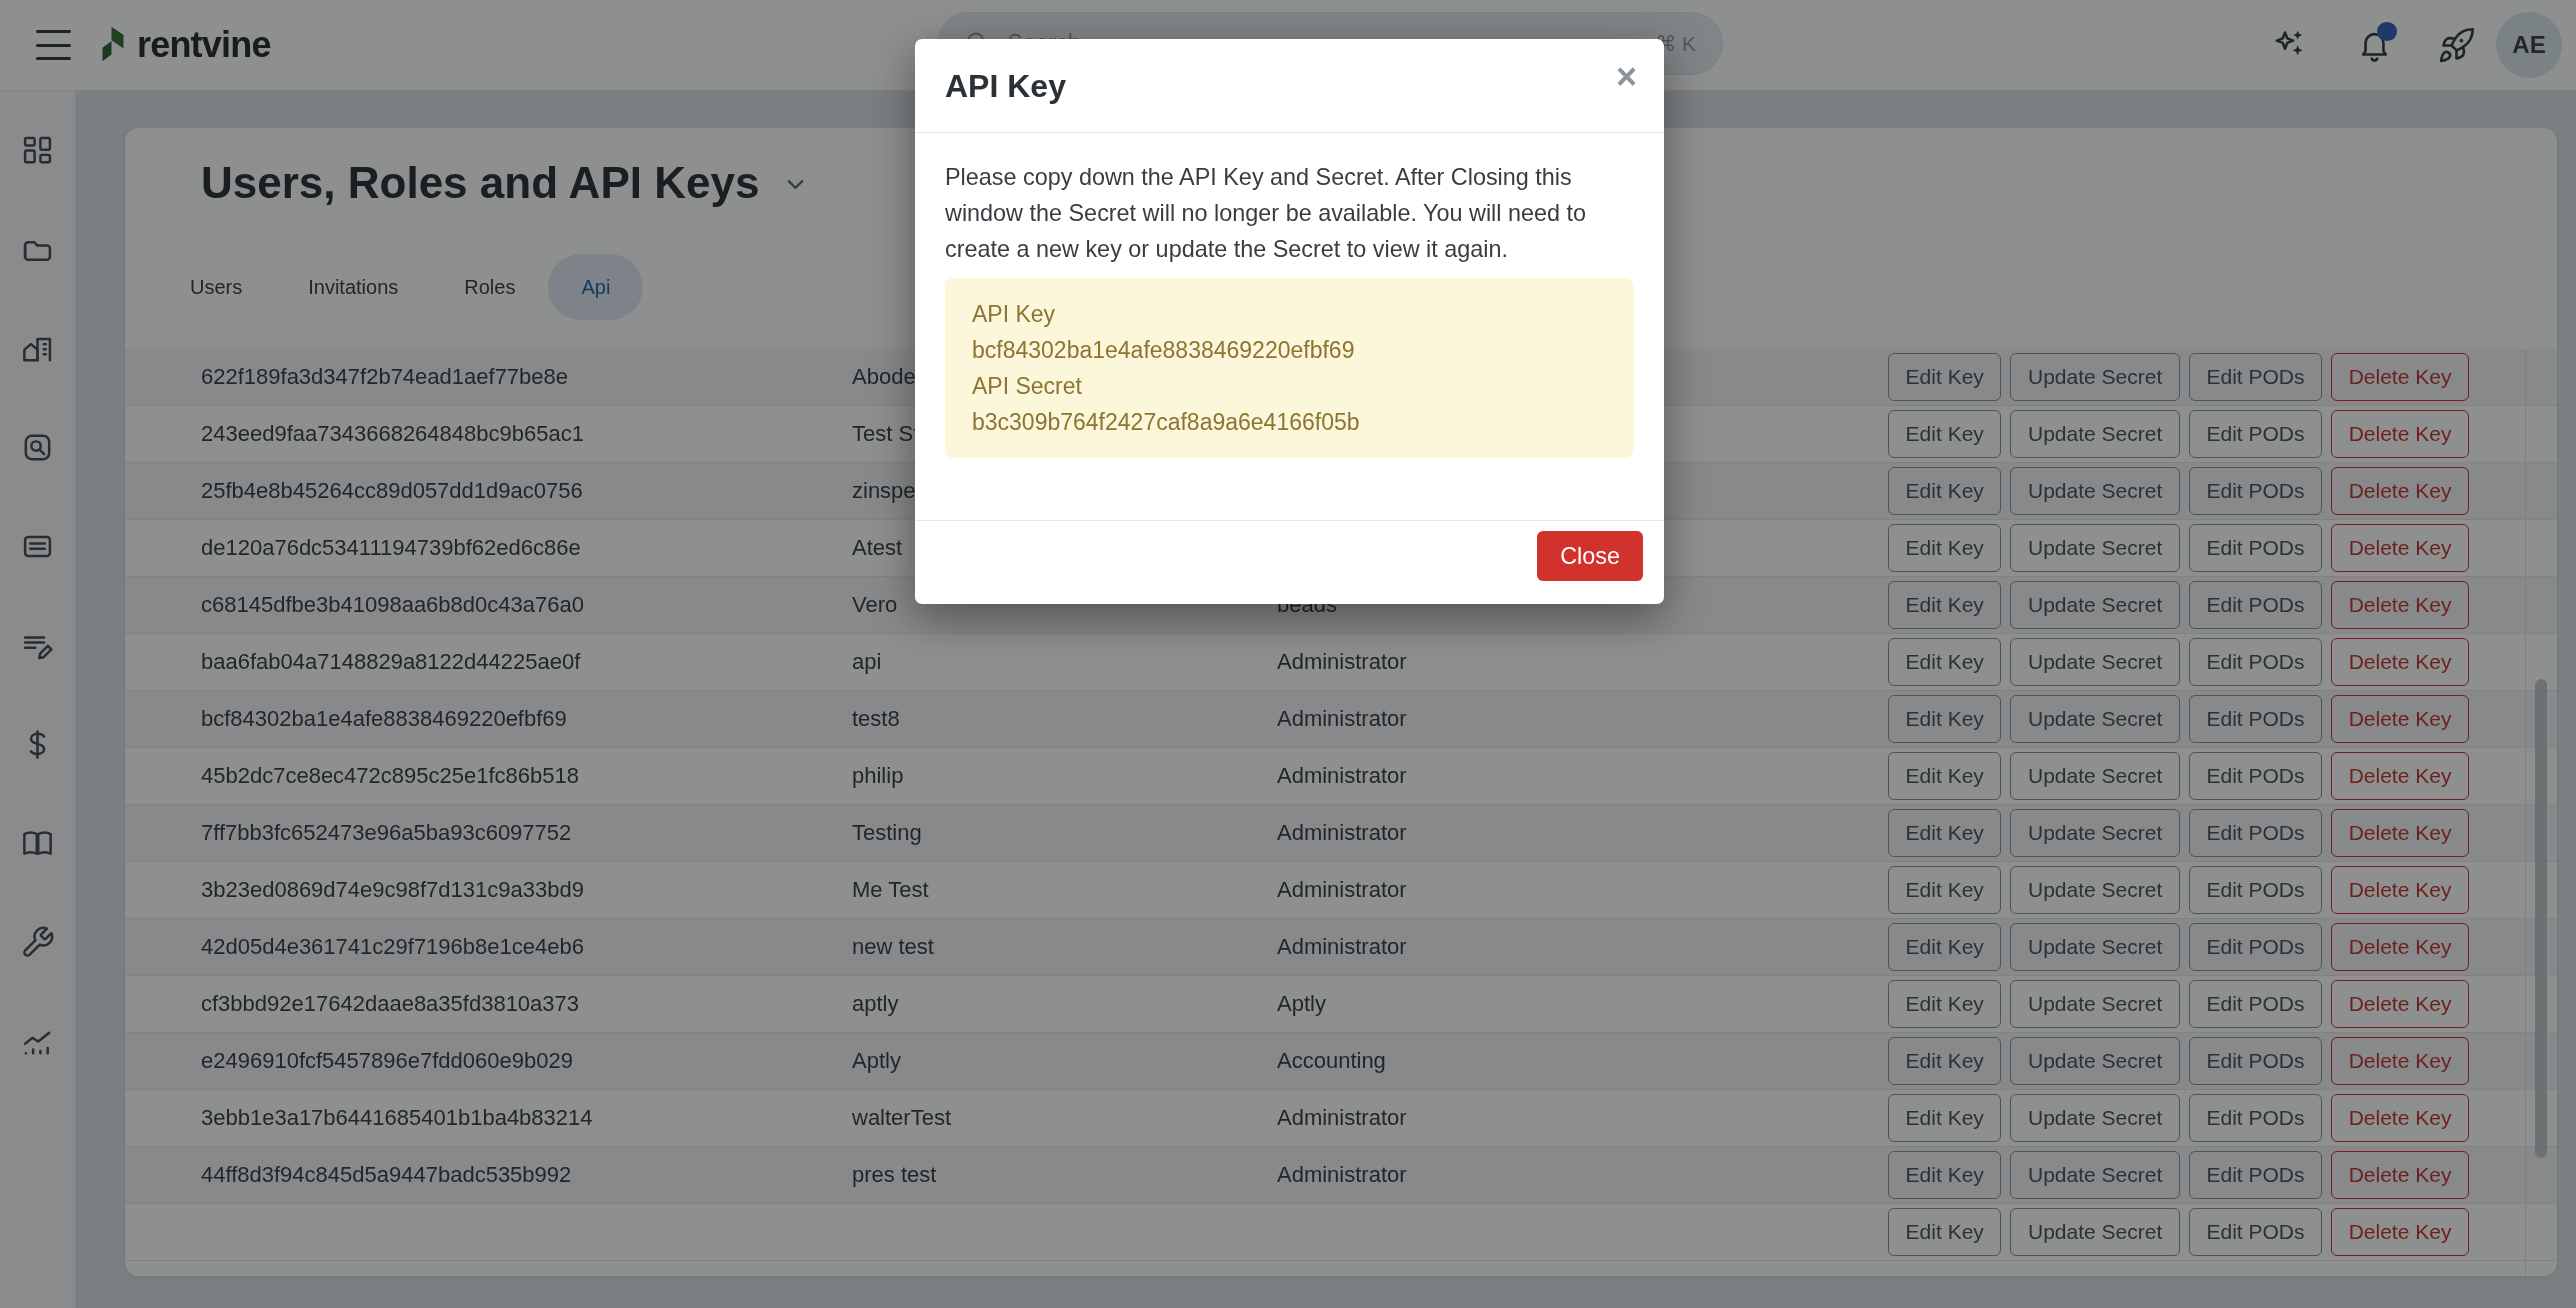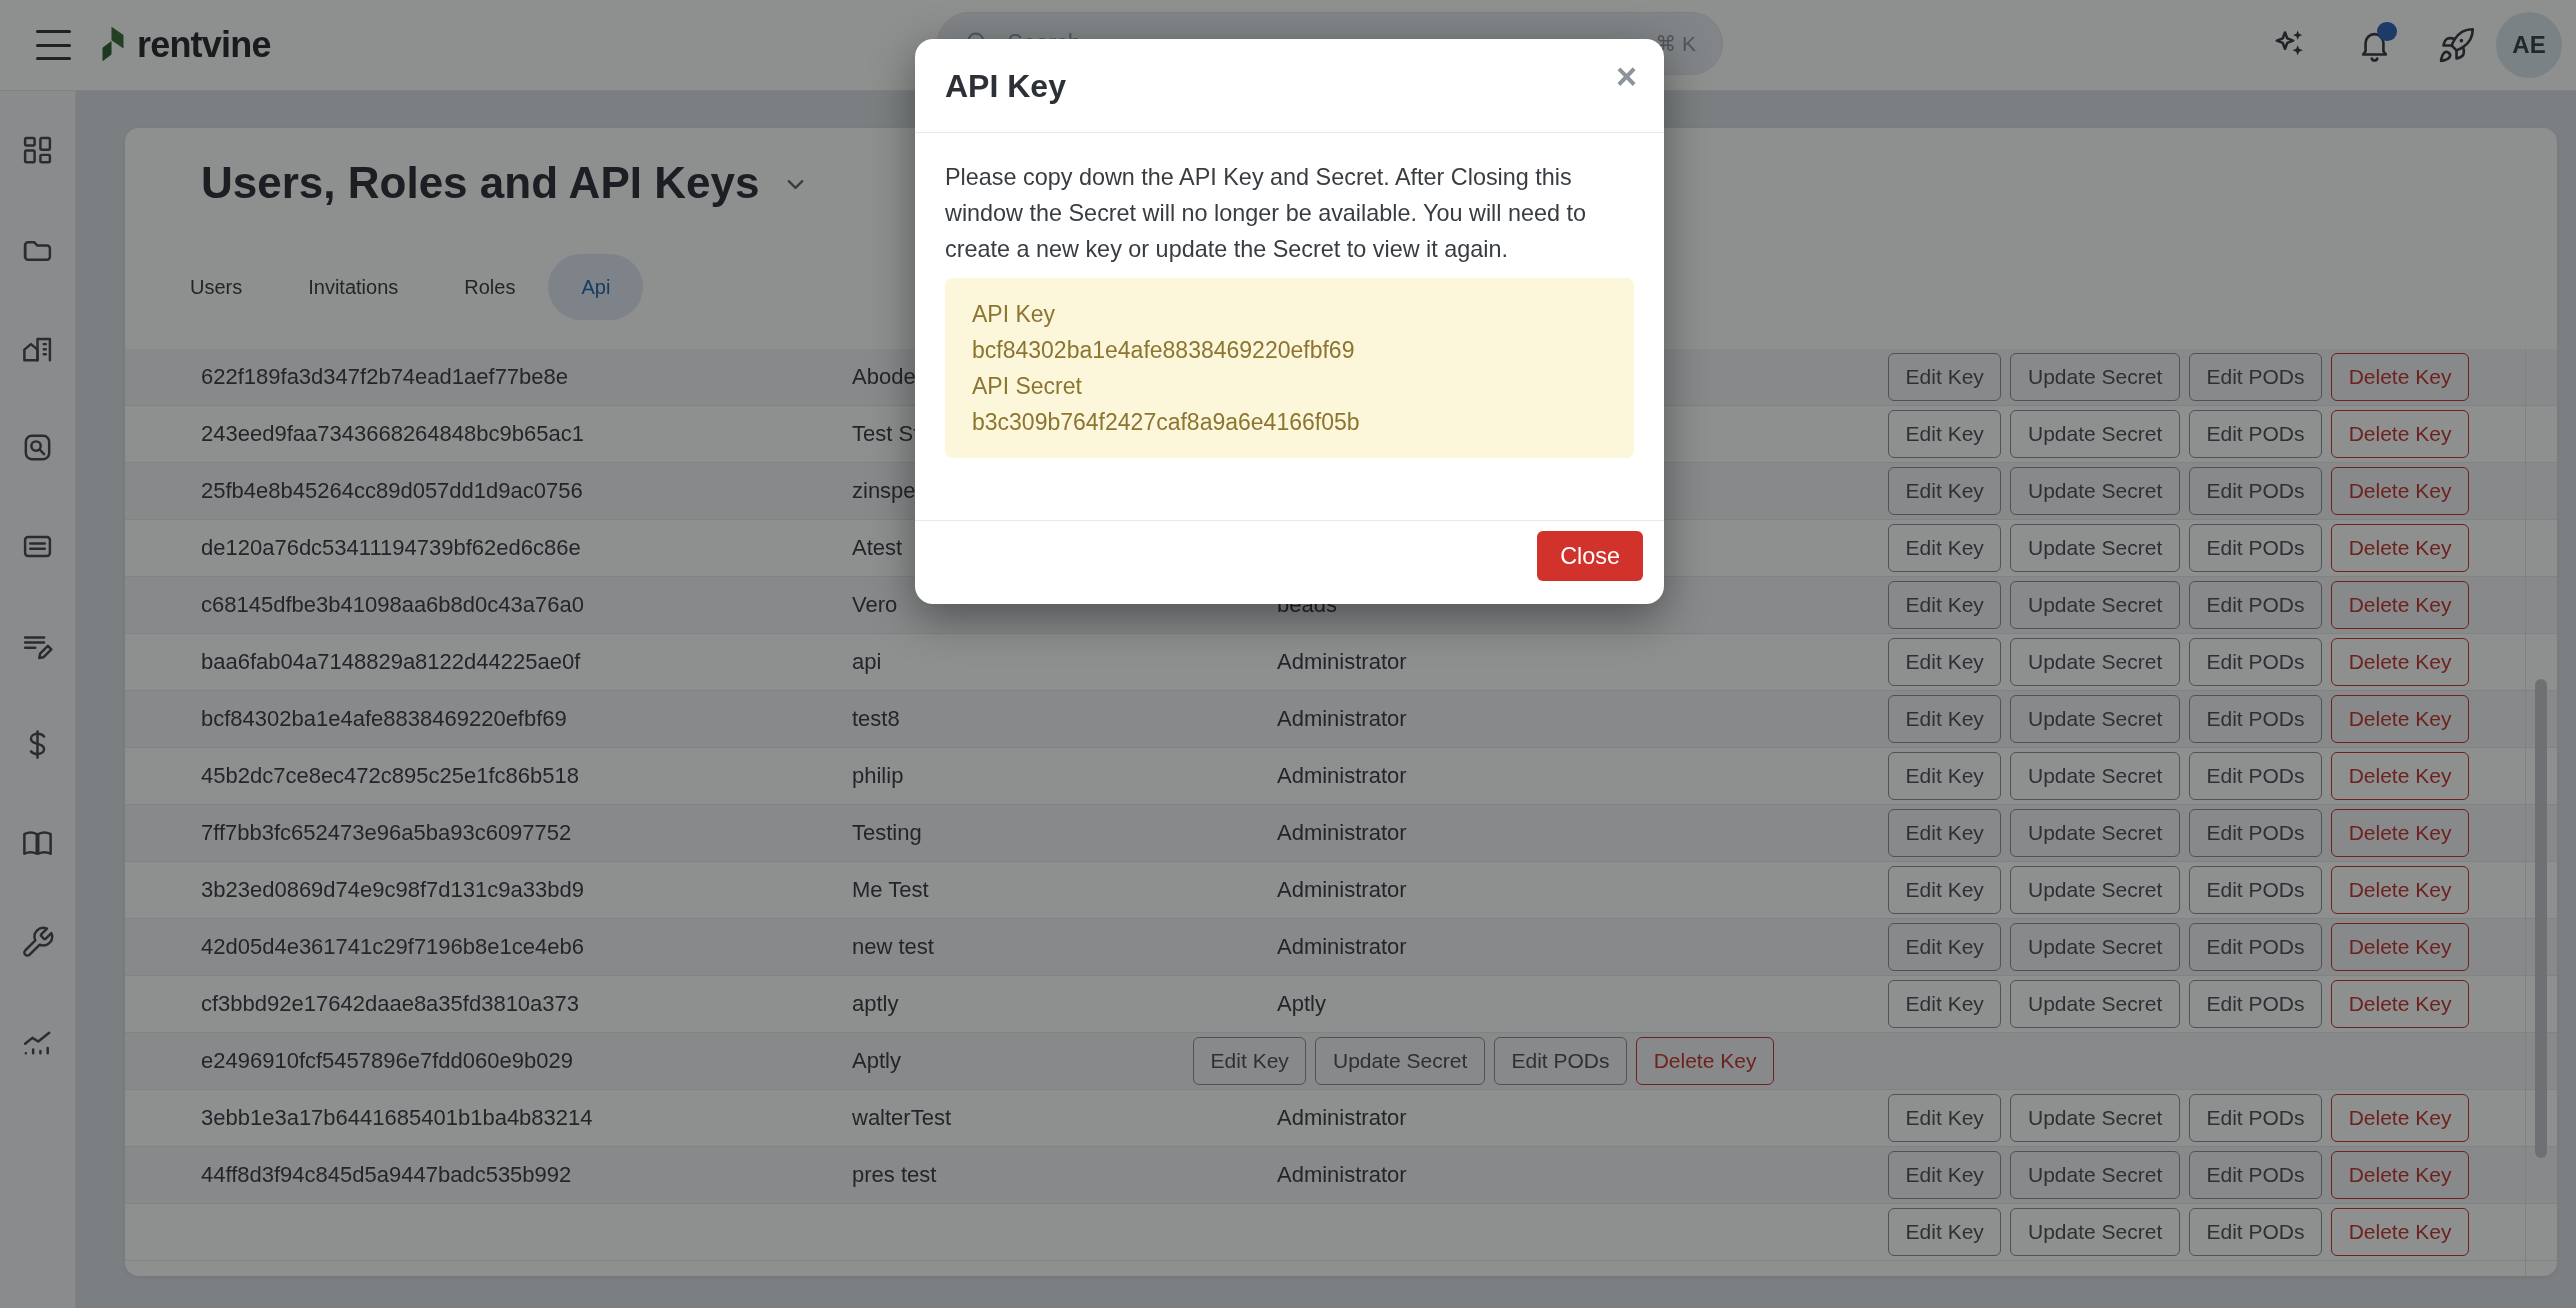--- a/index.html
+++ b/index.html
@@ -64,21 +64,21 @@
   .row-btn.danger { color:#c0322c; border-color:#c0322c; }
 
   .scroll-gutter { position:absolute; right:0; top:221px; bottom:0; width:32px;
     border-left:0.8px solid #e1e4e8; }
   .scroll-thumb { position:absolute; right:9.8px; top:551px; width:12px; height:479px;
     background:#c3c6ca; border-radius:6px; }
 
   
   .overlay { position:absolute; inset:0; background:rgba(14,16,18,0.47); z-index:40; }
   .modal { position:absolute; left:915px; top:39px; width:749px; height:565px;
-    background:#ffffff; border-radius:18px; z-index:50; box-shadow:0 13.6px 45px rgba(0,0,0,.4); }
+    background:#ffffff; border-radius:7px; z-index:50; box-shadow:0 13.6px 45px rgba(0,0,0,.4); }
   .modal-header { position:relative; height:94px; border-bottom:0.8px solid #e7eaed; }
   .modal-title { line-height:94px; padding-left:30px; font-size:32px; font-weight:700; color:#2b3137; }
   .modal-close { position:absolute; right:27px; top:19.6px; font-size:36px; font-weight:700;
     color:#8d949b; cursor:pointer; line-height:1; }
   .modal-body { padding:26px 30px 0; font-size:23.4px; line-height:36px; color:#383d42; }
   .key-box { margin-top:10.6px; background:#fcf6db; border-radius:7.6px; padding:18px 27px;
     color:#8c7530; font-size:23px; line-height:36px; }
   .modal-footer { position:absolute; left:0; right:0; bottom:0; height:84px; border-top:0.8px solid #e7eaed; }
   .close-btn { position:absolute; right:21px; bottom:23px; height:50px; padding:0 23px;
     background:#d2322c; color:#ffffff; border:none; border-radius:6px; font-size:23.4px;
@@ -363,20 +363,21 @@
             <button class="row-btn">Edit Key</button>
             <button class="row-btn">Update Secret</button>
             <button class="row-btn">Edit PODs</button>
             <button class="row-btn danger">Delete Key</button>
           </div>
   </div>
 
   <div class="trow">
     <div class="cell">e2496910fcf5457896e7fdd060e9b029</div>
     <div class="cell">Aptly</div>
+    <div class="cell">Accounting</div>
     <div class="cell-actions">
             <button class="row-btn">Edit Key</button>
             <button class="row-btn">Update Secret</button>
             <button class="row-btn">Edit PODs</button>
             <button class="row-btn danger">Delete Key</button>
           </div>
   </div>
 
   <div class="trow">
     <div class="cell">3ebb1e3a17b6441685401b1ba4b83214</div>

